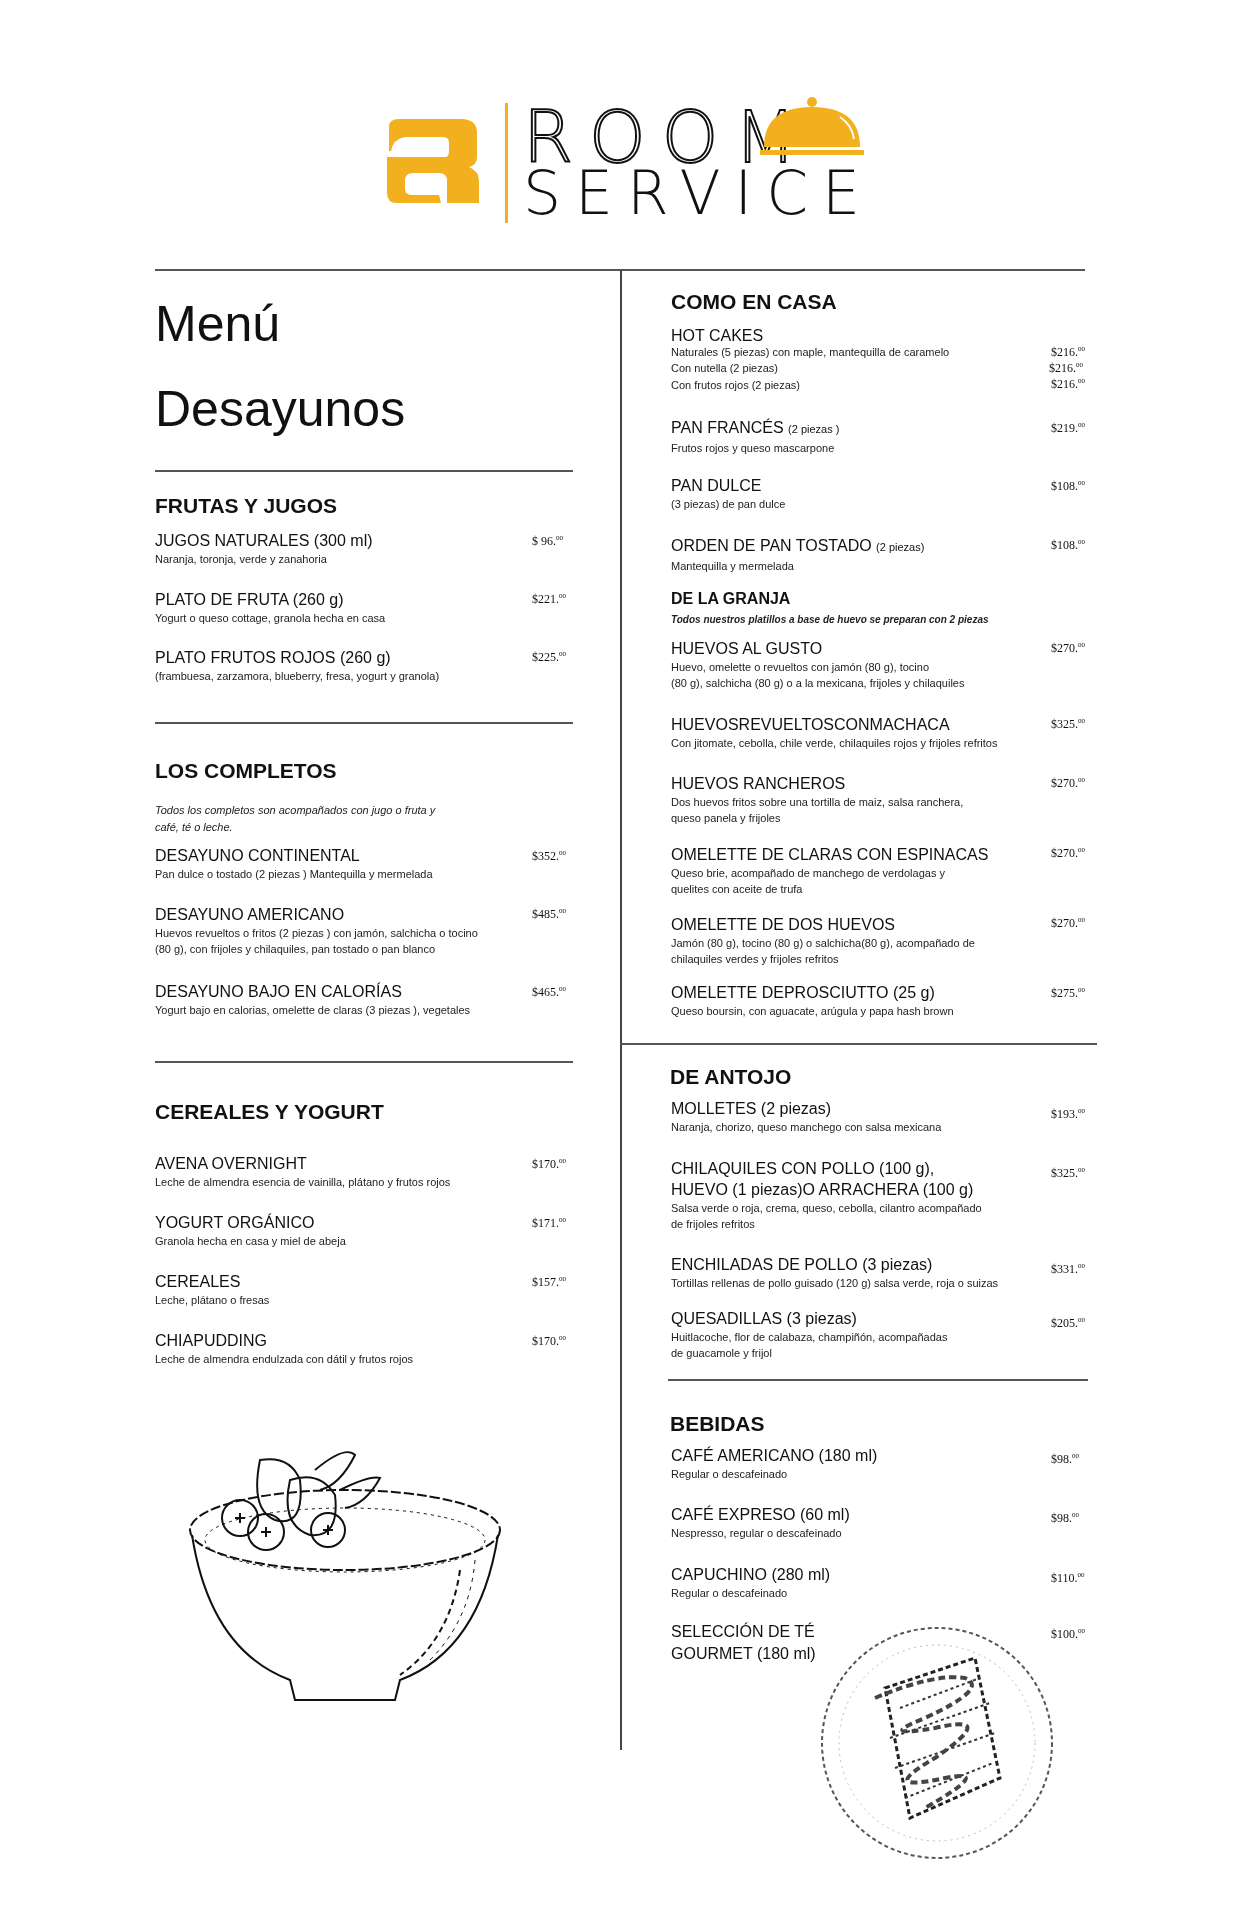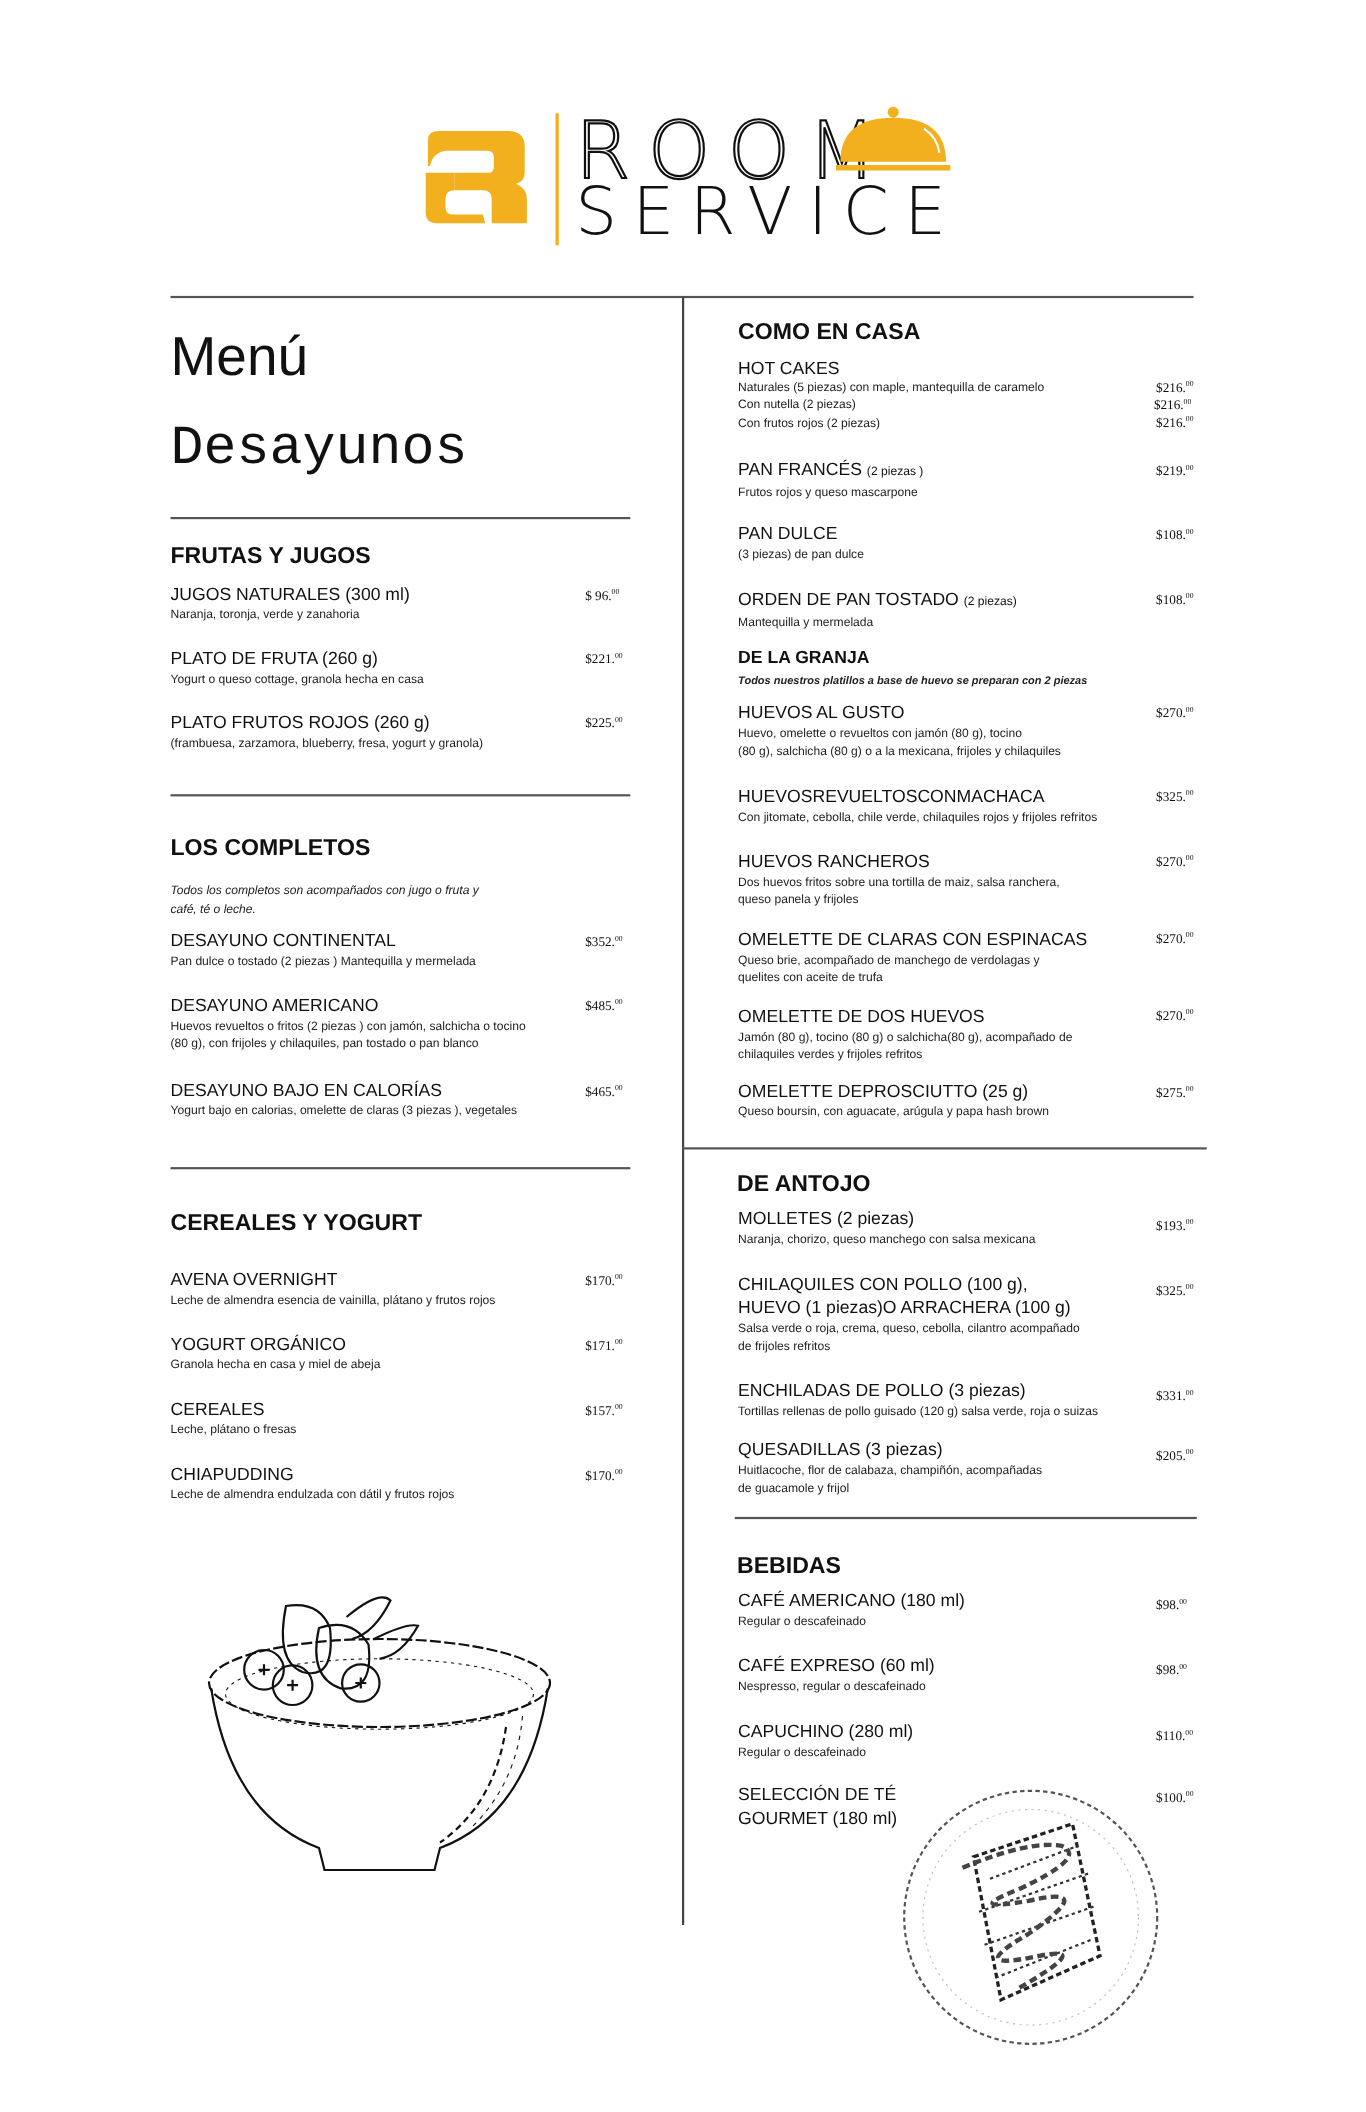--- a/index.html
+++ b/index.html
@@ -65,21 +65,21 @@
     <path d="M6 52 Q6 12 54 12 Q102 12 102 52 Z" fill="#f2b01e"></path>
     <path d="M82 22 Q94 30 96 44" stroke="#fff" stroke-width="2" fill="none"></path>
     <rect x="2" y="55" width="104" height="5" fill="#f2b01e"></rect>
   </svg>
 </div>
 
 <div class="rule" style="left:155px; top:269px; width:930px;"></div>
 <div class="vrule" style="left:620px; top:270px; height:1480px;"></div>
 
 <div class="menu-title" style="top:295px;">Menú</div>
-<div class="menu-title" style="top:380px;font-family:Liberation Mono, monospace;">Desayunos</div>
+<div class="menu-title" style="top:380px;">Desayunos</div>
 <div class="rule" style="left:155px; top:470px; width:418px;"></div>
 
 <div class="section-title" style="left:155px; top:494px;">FRUTAS Y JUGOS</div>
 
 <div class="item" style="left:155px; top:531px;">
   <div class="item-name">JUGOS NATURALES (300 ml)</div>
   <div class="item-desc">Naranja, toronja, verde y zanahoria</div>
 </div>
 <div class="price" style="left:532px; top:534px;"><span>$ 96.</span><sup>00</sup></div>
 

